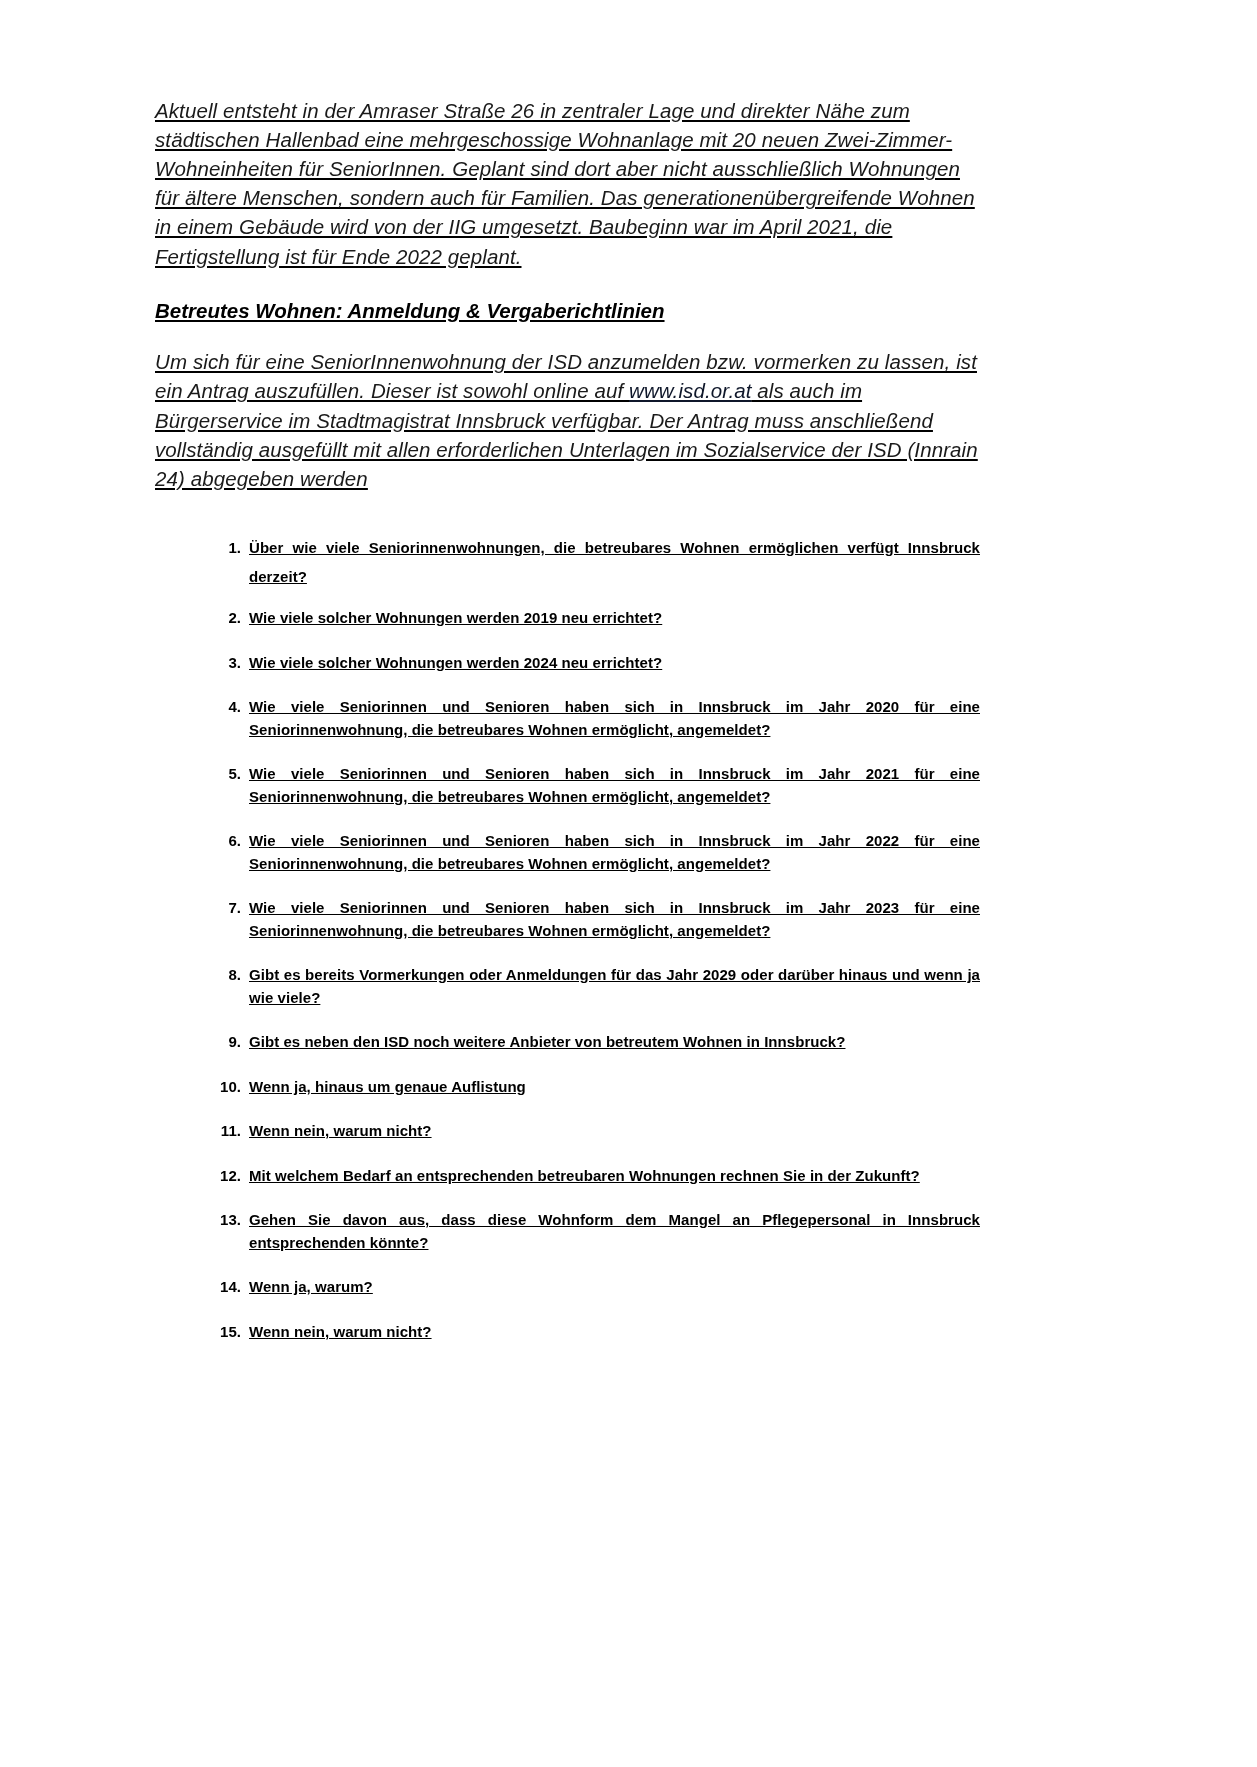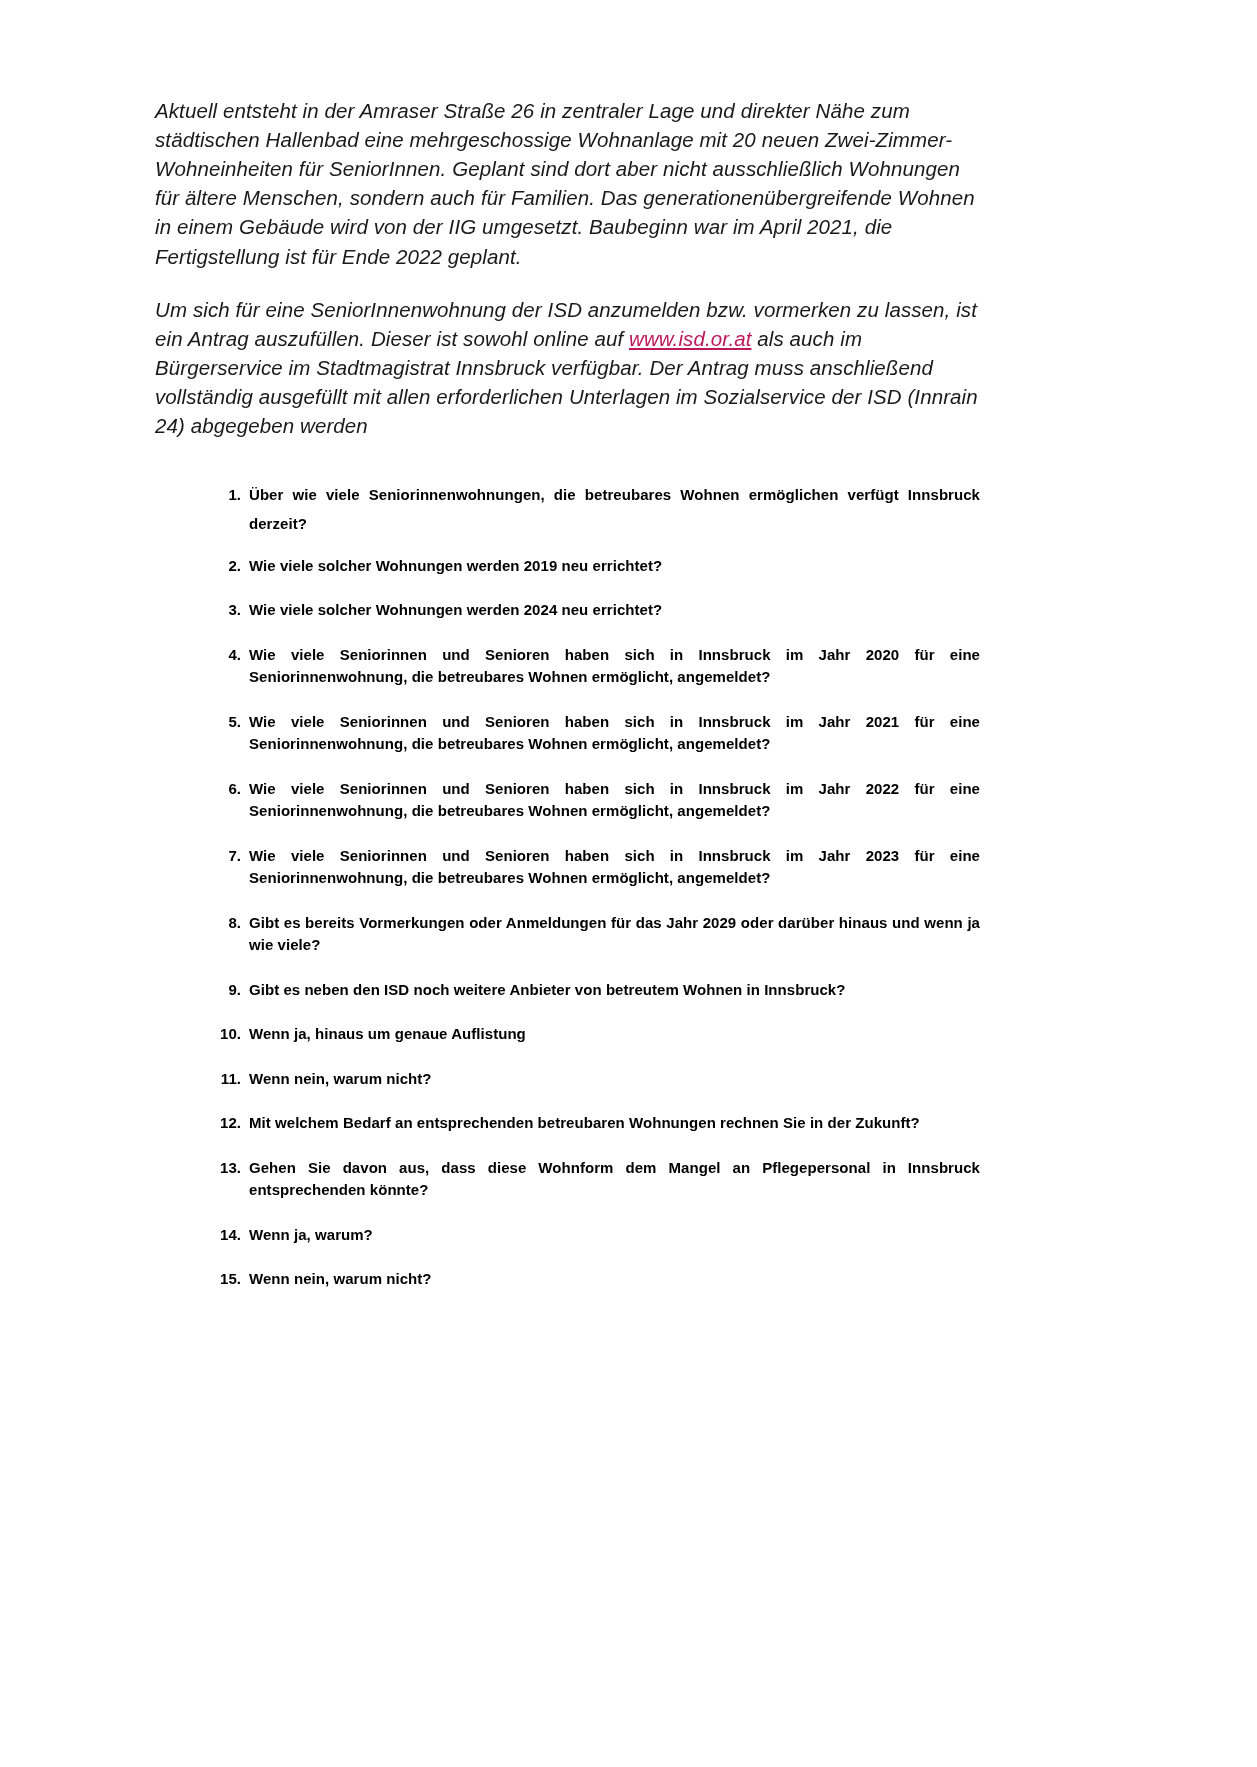--- a/index.html
+++ b/index.html
@@ -14,20 +14,21 @@
     color: #000000;
     -webkit-font-smoothing: antialiased;
   }
   .page {
     position: relative;
     width: 1130px;
     min-height: 1767px;
     box-sizing: border-box;
     padding: 96px 150px 60px 155px;
     background: #ffffff;
+    text-decoration: underline;
   }
   .intro {
     font-style: italic;
     font-size: 20.5px;
     line-height: 1.42;
     letter-spacing: 0.1px;
     margin: 0 0 24px 0;
     text-align: left;
     color: #1a1a1a;
   }
@@ -37,21 +38,21 @@
   }
   .subheading {
     font-style: italic;
     font-weight: bold;
     font-size: 20.5px;
     line-height: 1.4;
     margin: 26px 0 20px 0;
     color: #000000;
   }
   .link {
-    color: #be185d;
+    color: #0f172a;
     text-decoration: underline;
     font-style: italic;
   }
   .questions-lead {
     font-weight: bold;
     font-size: 17.5px;
     line-height: 1.4;
     margin: 78px 0 0 0;
     letter-spacing: 0.1px;
   }
@@ -94,20 +95,21 @@
     margin-bottom: 0;
   }
 </style>
 </head>
 <body>
 
 <div class="page">
 
   <p class="intro">Aktuell entsteht in der Amraser Straße 26 in zentraler Lage und direkter Nähe zum städtischen Hallenbad eine mehrgeschossige Wohnanlage mit 20 neuen Zwei-Zimmer-Wohneinheiten für SeniorInnen. Geplant sind dort aber nicht ausschließlich Wohnungen für ältere Menschen, sondern auch für Familien. Das generationenübergreifende Wohnen in einem Gebäude wird von der IIG umgesetzt. Baubeginn war im April 2021, die Fertigstellung ist für Ende 2022 geplant.</p>
 
+  <h2 class="subheading">Betreutes Wohnen: Anmeldung &amp; Vergaberichtlinien</h2>
 
   <p class="intro second"><span>Um sich für eine SeniorInnenwohnung der ISD anzumelden bzw. vormerken zu lassen, ist ein Antrag auszufüllen. Dieser ist sowohl online auf </span><a class="link" href="#">www.isd.or.at</a><span> als auch im Bürgerservice im Stadtmagistrat Innsbruck verfügbar. Der Antrag muss anschließend vollständig ausgefüllt mit allen erforderlichen Unterlagen im Sozialservice der ISD (Innrain 24) abgegeben werden</span></p>
 
 
   <ol class="questions">
     <li class="loose">Über wie viele Seniorinnenwohnungen, die betreubares Wohnen ermöglichen verfügt Innsbruck derzeit?</li>
     <li class="tight">Wie viele solcher Wohnungen werden 2019 neu errichtet?</li>
     <li class="tight">Wie viele solcher Wohnungen werden 2024 neu errichtet?</li>
     <li class="tight">Wie viele Seniorinnen und Senioren haben sich in Innsbruck im Jahr 2020 für eine Seniorinnenwohnung, die betreubares Wohnen ermöglicht, angemeldet?</li>
     <li class="tight">Wie viele Seniorinnen und Senioren haben sich in Innsbruck im Jahr 2021 für eine Seniorinnenwohnung, die betreubares Wohnen ermöglicht, angemeldet?</li>

